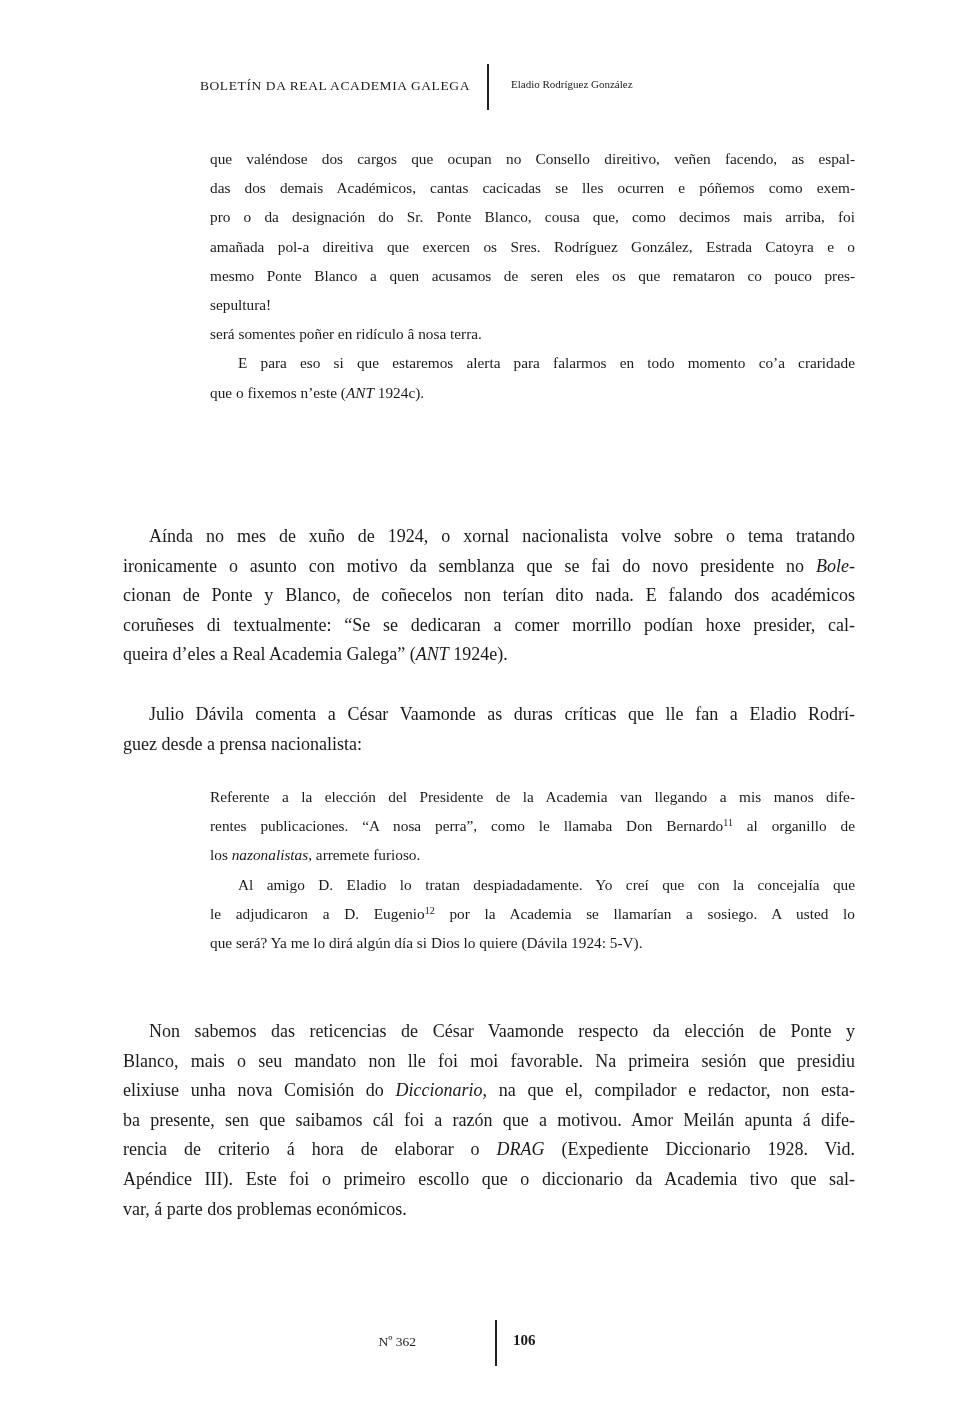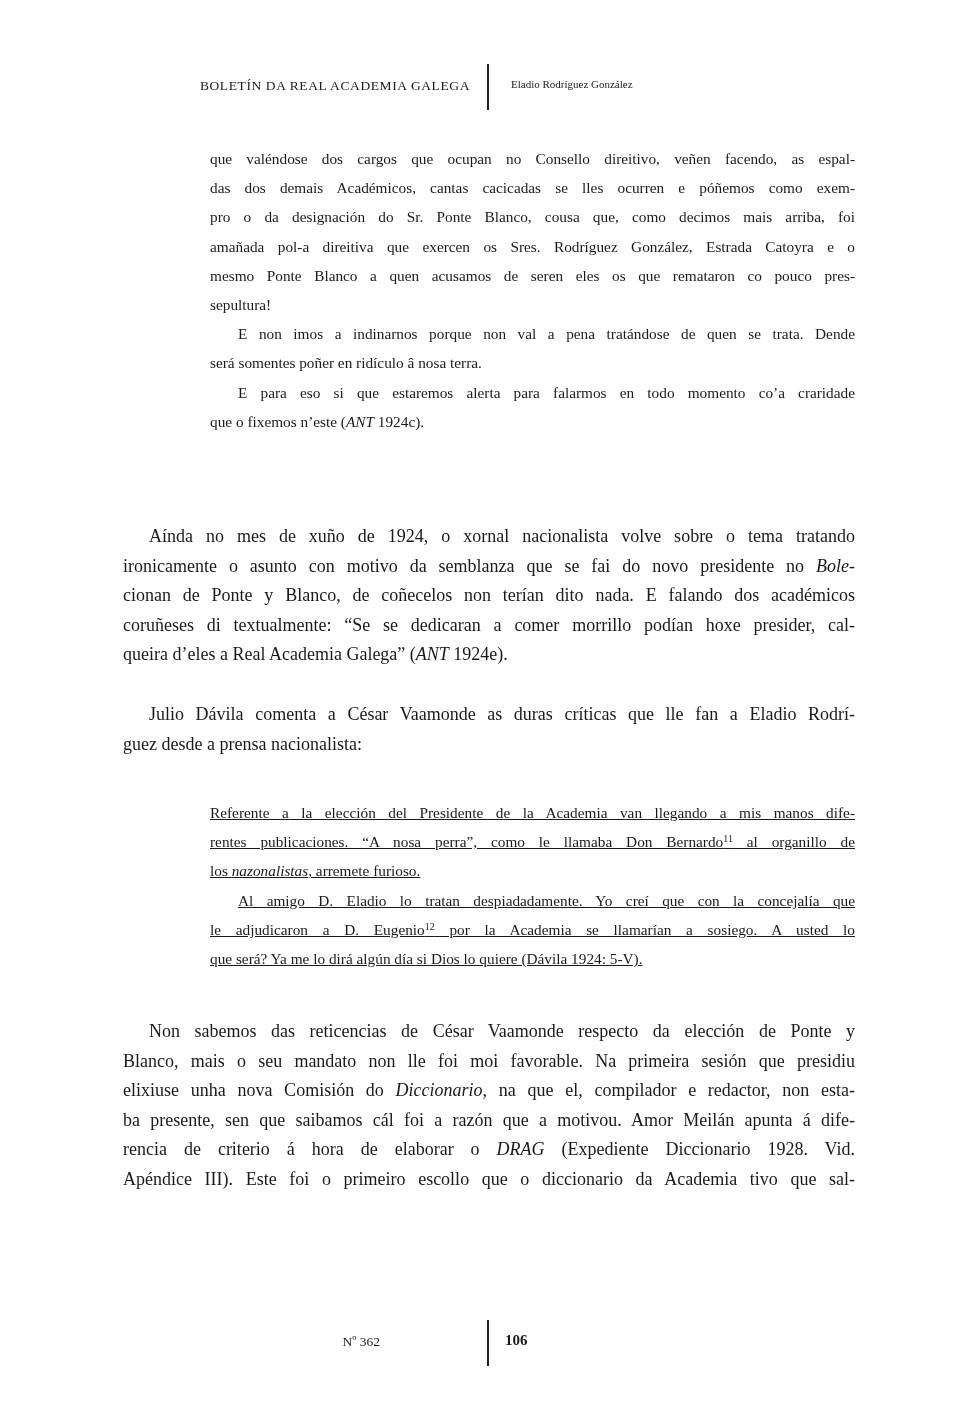--- a/index.html
+++ b/index.html
@@ -9,75 +9,75 @@
   .header .divider { position:absolute; left:487px; top:0; width:1.5px; height:46px; background:#222; }
   .header .author { position:absolute; left:503px; top:14px; font-size:11px; white-space:nowrap;margin-left:8px; }
   .quote { position:absolute; left:210px; width:645px; font-size:15.3px; line-height:29.2px; }
   .body { position:absolute; left:123px; width:732px; font-size:18px; line-height:29.6px; }
   .line { display:block; white-space:nowrap; text-align:justify; text-align-last:justify; height:inherit; }
   .line.last { text-align-last:left; }
   .indent { text-indent:28px; }
   .body .indent { text-indent:26px; }
   .it { font-style:italic; }
   sup { font-size:10px; line-height:0; vertical-align:5px; }
-  .footer { position:absolute; top:1320px; left:0; width:885px; height:50px; }
+  .footer { position:absolute; top:1320px; left:8px; width:885px; height:50px;padding-left:28px; }
   .footer .issue { position:absolute; right:505px; top:14px; font-size:13.5px; white-space:nowrap; }
   .footer .divider { position:absolute; left:487px; top:0; width:1.5px; height:46px; background:#222; }
   .footer .page { position:absolute; left:505px; top:12px; font-size:15px; font-weight:bold; }
 </style>
 </head>
 <body>
 
 <div class="header">
   <span class="journal">BOLETÍN DA REAL ACADEMIA GALEGA</span>
   <div class="divider"></div>
   <span class="author">Eladio Rodríguez González</span>
 </div>
 
 <div class="quote" style="top:144px;">
   <span class="line">que valéndose dos cargos que ocupan no Consello direitivo, veñen facendo, as espal-</span>
   <span class="line">das dos demais Académicos, cantas cacicadas se lles ocurren e póñemos como exem-</span>
   <span class="line">pro o da designación do Sr. Ponte Blanco, cousa que, como decimos mais arriba, foi</span>
   <span class="line">amañada pol-a direitiva que exercen os Sres. Rodríguez González, Estrada Catoyra e o</span>
   <span class="line">mesmo Ponte Blanco a quen acusamos de seren eles os que remataron co pouco pres-</span>
   <span class="line last">sepultura!</span>
-  <span class="line indent">E non imos a indinarnos porque non val a pena tratándose de quen se trata. Dende</span>
   <span class="line last">será somentes poñer en ridículo â nosa terra.</span>
   <span class="line indent">E para eso si que estaremos alerta para falarmos en todo momento co’a craridade</span>
   <span class="line last"><span>que o fixemos n’este (</span><span class="it">ANT</span><span> 1924c).</span></span>
 </div>
 
 <div class="body" style="top:522px;">
   <span class="line indent">Aínda no mes de xuño de 1924, o xornal nacionalista volve sobre o tema tratando</span>
   <span class="line"><span>ironicamente o asunto con motivo da semblanza que se fai do novo presidente no </span><span class="it">Bole-</span></span>
   <span class="line">cionan de Ponte y Blanco, de coñecelos non terían dito nada. E falando dos académicos</span>
   <span class="line">coruñeses di textualmente: “Se se dedicaran a comer morrillo podían hoxe presider, cal-</span>
   <span class="line last"><span>queira d’eles a Real Academia Galega” (</span><span class="it">ANT</span><span> 1924e).</span></span>
 </div>
 
 <div class="body" style="top:700px;">
   <span class="line indent">Julio Dávila comenta a César Vaamonde as duras críticas que lle fan a Eladio Rodrí-</span>
   <span class="line last">guez desde a prensa nacionalista:</span>
 </div>
 
-<div class="quote" style="top:798px;text-decoration:underline;">
+<div class="quote" style="top:782px;">
   <span class="line">Referente a la elección del Presidente de la Academia van llegando a mis manos dife-</span>
   <span class="line"><span>rentes publicaciones. “A nosa perra”, como le llamaba Don Bernardo</span><sup>11</sup><span> al organillo de</span></span>
   <span class="line last"><span>los </span><span class="it">nazonalistas</span><span>, arremete furioso.</span></span>
   <span class="line indent">Al amigo D. Eladio lo tratan despiadadamente. Yo creí que con la concejalía que</span>
   <span class="line"><span>le adjudicaron a D. Eugenio</span><sup>12</sup><span> por la Academia se llamarían a sosiego. A usted lo</span></span>
   <span class="line last">que será? Ya me lo dirá algún día si Dios lo quiere (Dávila 1924: 5-V).</span>
 </div>
 
 <div class="body" style="top:1017px;">
   <span class="line indent">Non sabemos das reticencias de César Vaamonde respecto da elección de Ponte y</span>
   <span class="line">Blanco, mais o seu mandato non lle foi moi favorable. Na primeira sesión que presidiu</span>
   <span class="line"><span>elixiuse unha nova Comisión do </span><span class="it">Diccionario</span><span>, na que el, compilador e redactor, non esta-</span></span>
   <span class="line">ba presente, sen que saibamos cál foi a razón que a motivou. Amor Meilán apunta á dife-</span>
   <span class="line"><span>rencia de criterio á hora de elaborar o </span><span class="it">DRAG</span><span> (Expediente Diccionario 1928. Vid.</span></span>
   <span class="line">Apéndice III). Este foi o primeiro escollo que o diccionario da Academia tivo que sal-</span>
+  <span class="line last">var, á parte dos problemas económicos.</span>
 </div>
 
 <div class="footer">
   <span class="issue">Nº 362</span>
   <div class="divider"></div>
   <span class="page">106</span>
 </div>
 
 </body></html>

